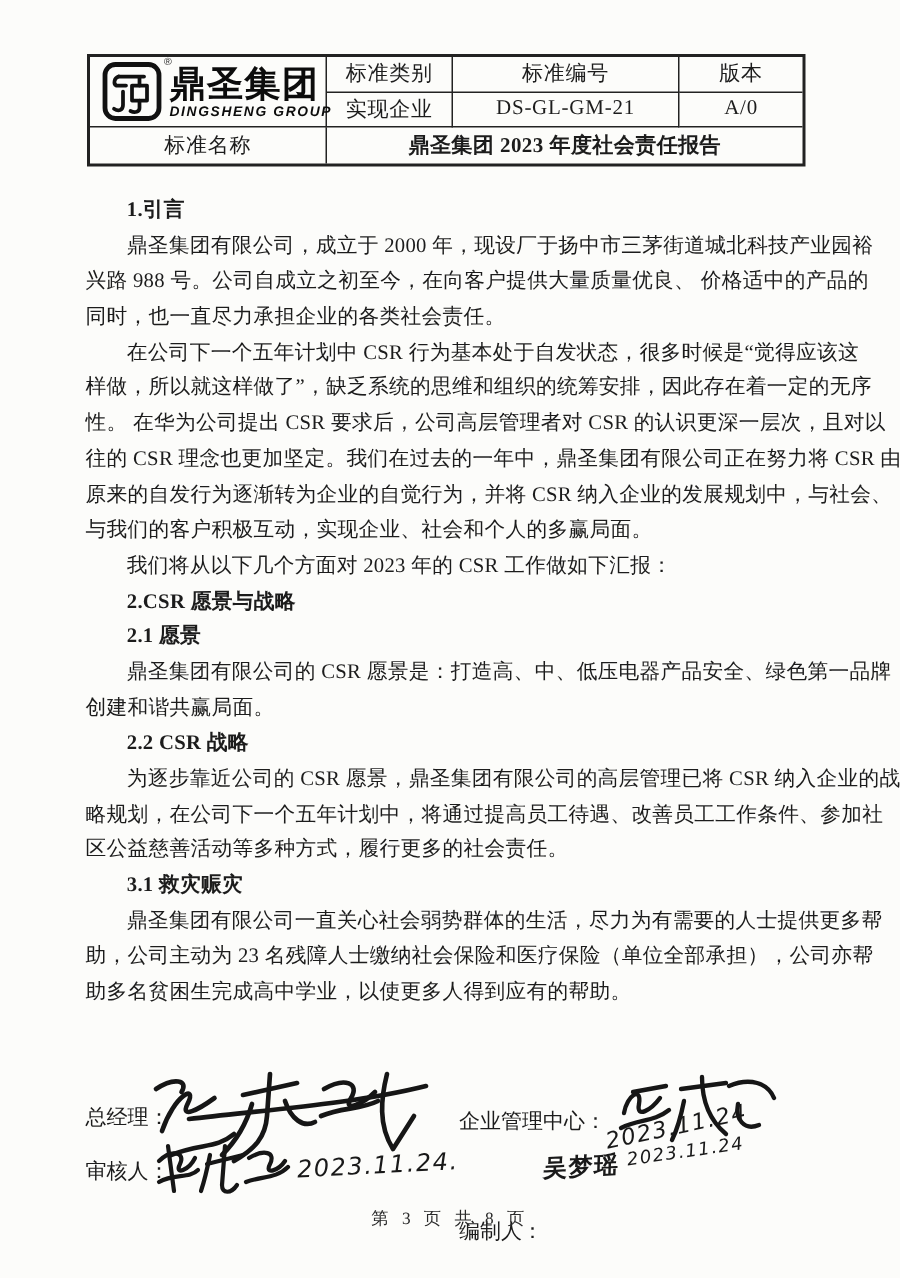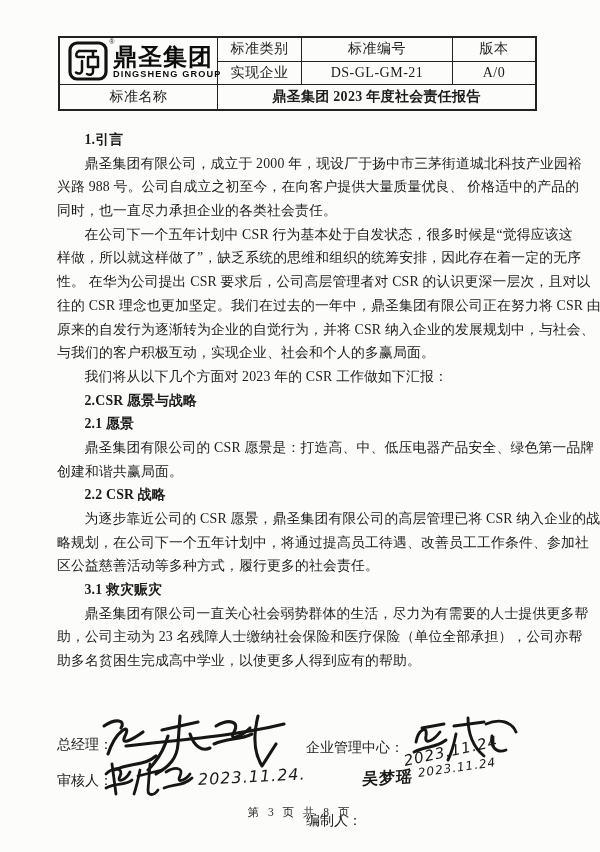--- a/index.html
+++ b/index.html
@@ -22,21 +22,21 @@
   }
   .cell.noR{border-right:none;}
   .cell.noB{border-bottom:none;}
   .logo-cell{grid-column:1;grid-row:1/3;justify-content:flex-start;padding-left:8px;}
   .name-label{grid-column:1;grid-row:3;}
   .name-value{grid-column:2/5;grid-row:3;font-weight:bold;letter-spacing:.3px;}
   .badge-wrap{position:relative;width:40px;height:40px;flex:0 0 auto;}
   .reg-mark{position:absolute;top:-3px;right:-7px;font-size:7px;font-family:"Liberation Sans","DejaVu Sans",sans-serif;}
   .logo-text{margin-left:5px;display:flex;flex-direction:column;justify-content:center;}
   .logo-cn{font-family:"Liberation Sans","DejaVu Sans",sans-serif;font-weight:900;font-size:24px;line-height:25px;letter-spacing:1px;color:#0c0c0c;}
-  .logo-en{font-family:"Liberation Sans","DejaVu Sans",sans-serif;font-weight:700;font-size:9.2px;line-height:10px;letter-spacing:1.1px;color:#0c0c0c;}
+  .logo-en{font-family:"Liberation Sans","DejaVu Sans",sans-serif;font-weight:700;font-size:9.2px;line-height:10px;letter-spacing:1.1px;color:#0c0c0c;font-style:italic;}
   
   .body-text{position:absolute;left:57px;top:128px;width:487px;}
   .ln{height:23.7px;line-height:23.7px;font-size:13.8px;white-space:nowrap;letter-spacing:.2px;}
   .ln.ind{padding-left:27.5px;}
   .ln.b{font-weight:bold;}
   
   .sig-label{position:absolute;font-size:14px;white-space:nowrap;}
   .sig-svg{position:absolute;}
   .hand{
     position:absolute;white-space:nowrap;color:#191919;

